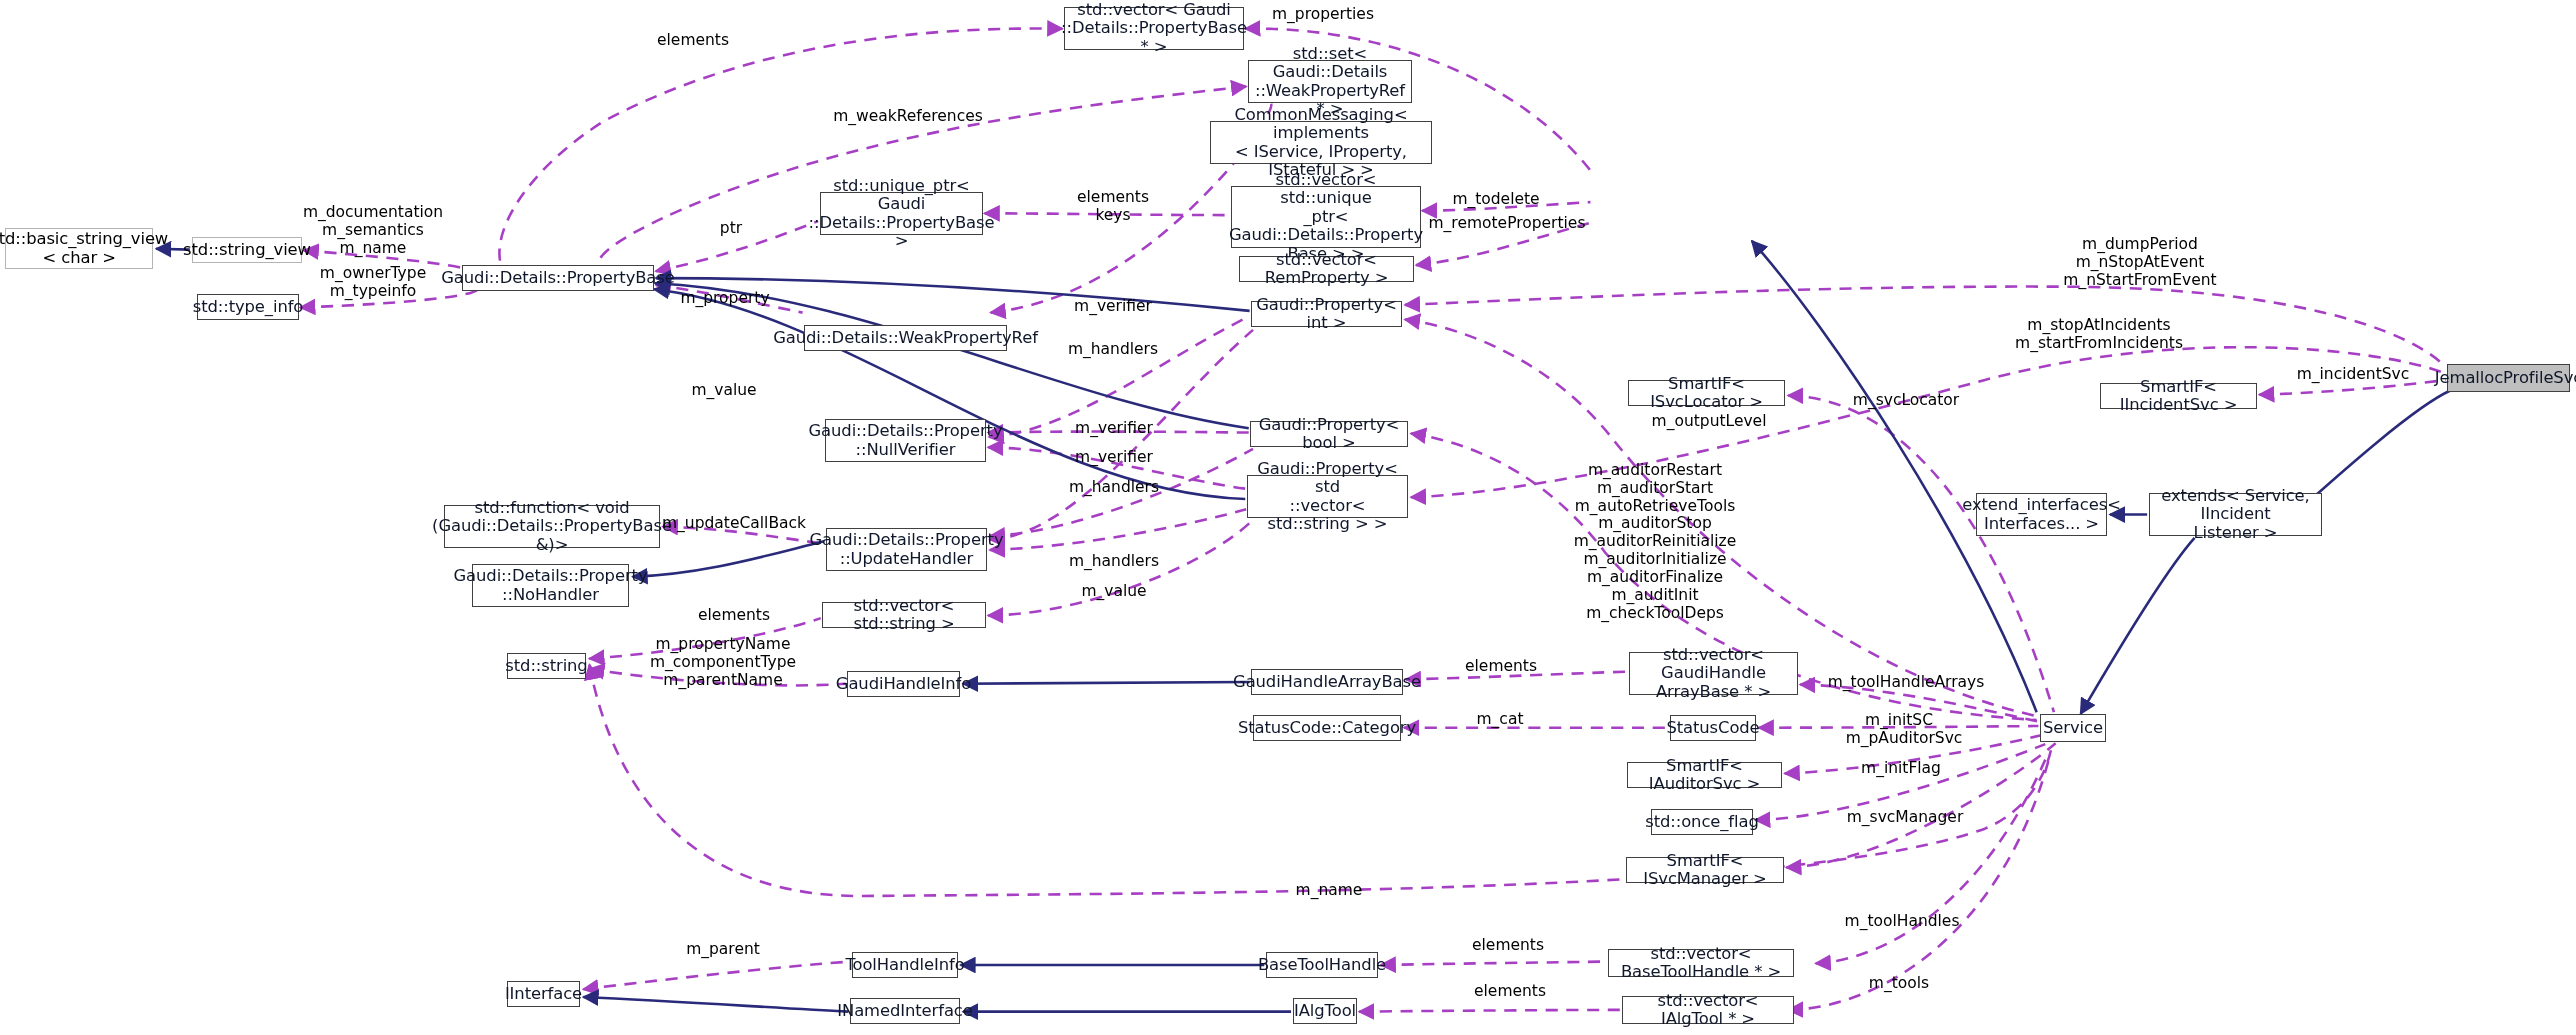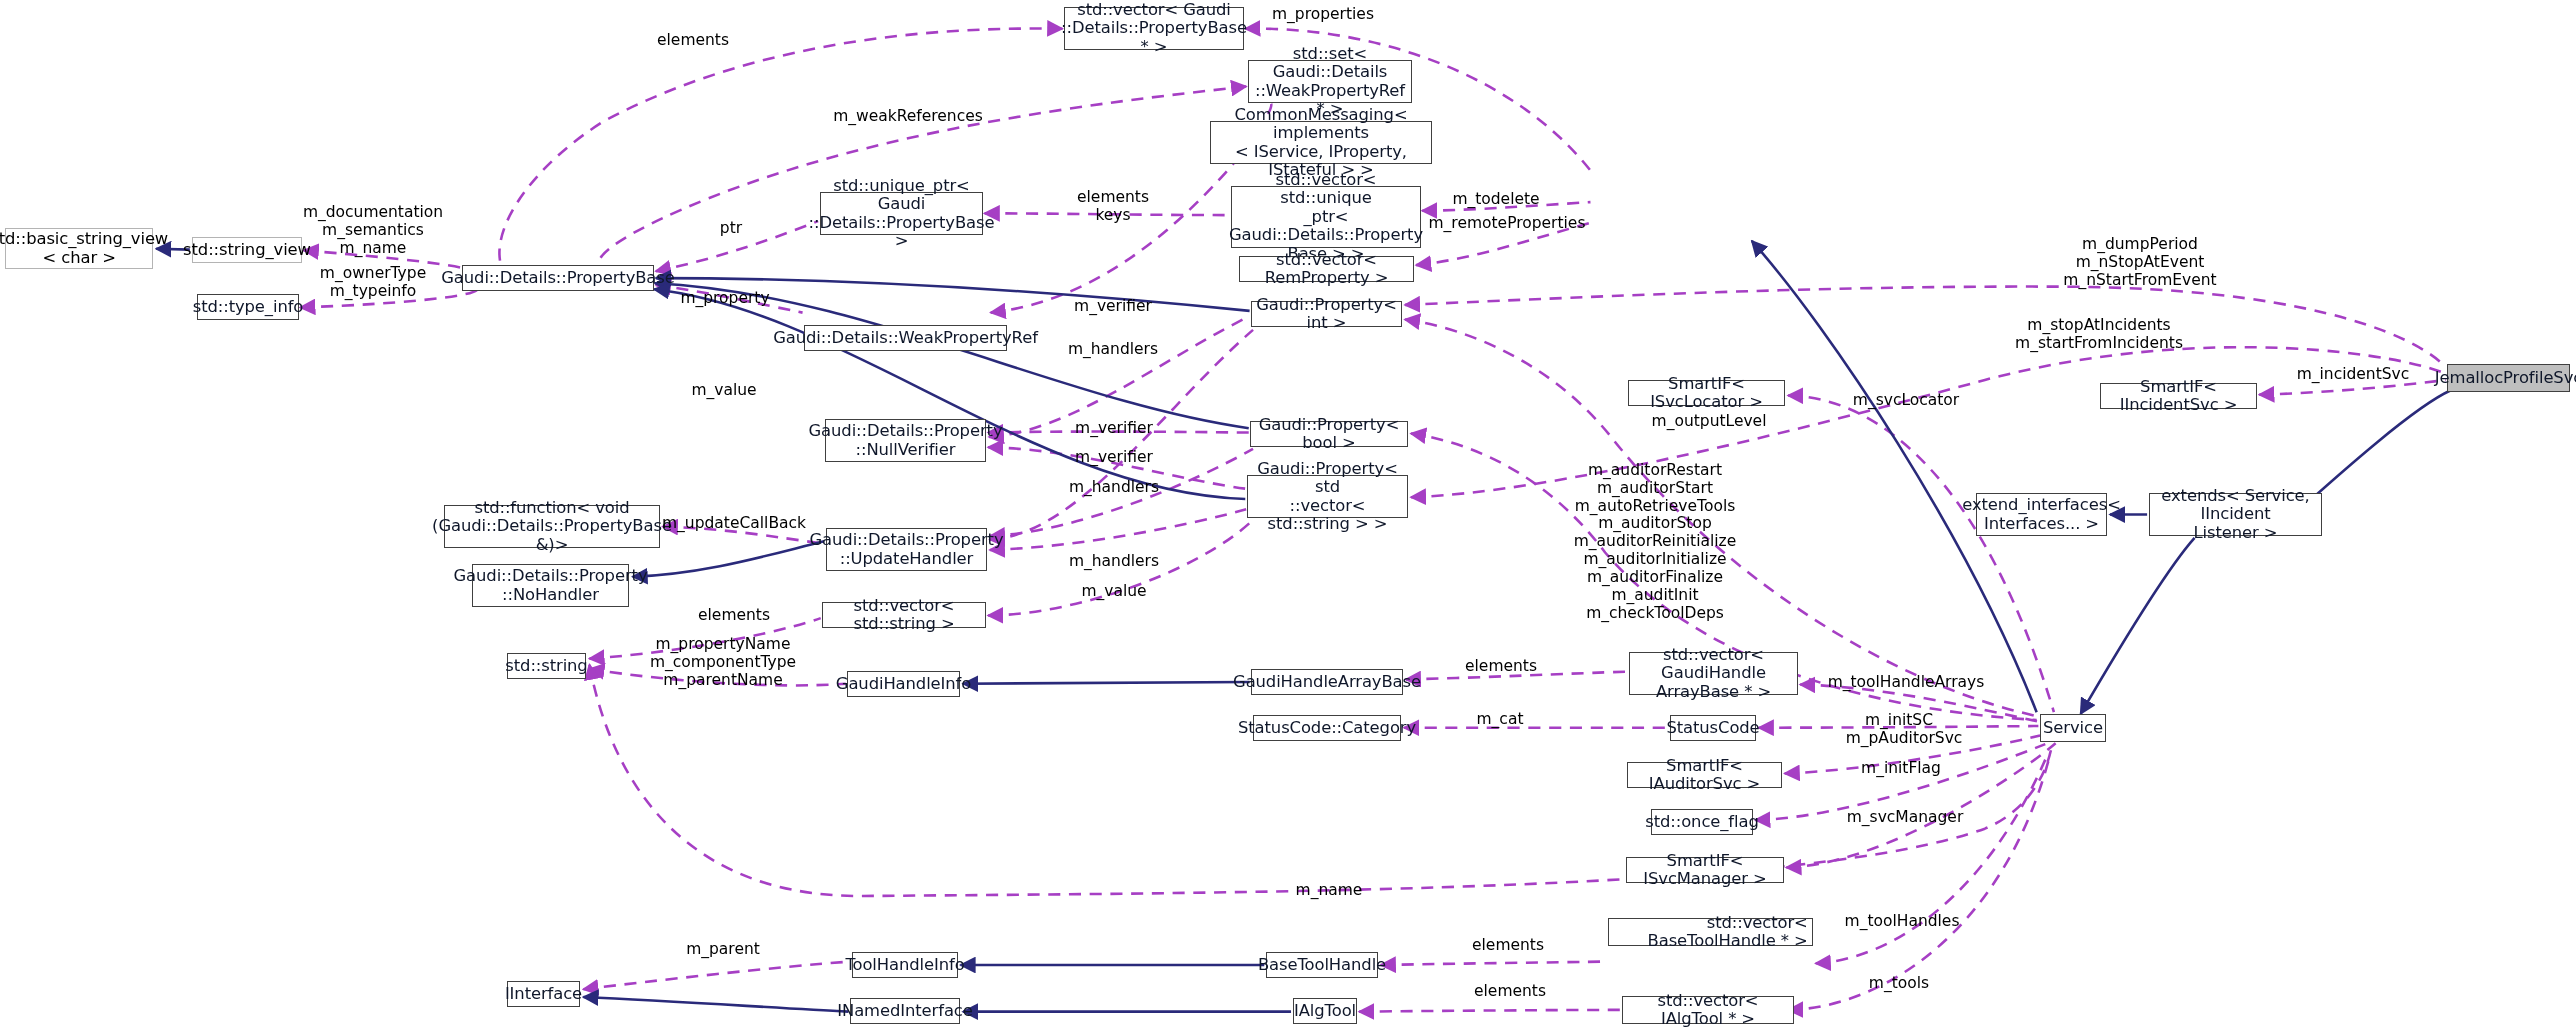--- a/index.html
+++ b/index.html
@@ -208,21 +208,21 @@
   <div class="node" style="left:1629px;top:652px;width:169px;height:43px;">std::vector&lt; GaudiHandle
 ArrayBase * &gt;</div>
   <div class="node" style="left:1253px;top:715px;width:148px;height:26px;">StatusCode::Category</div>
   <div class="node" style="left:1670px;top:715px;width:86px;height:26px;">StatusCode</div>
   <div class="node" style="left:2040px;top:714px;width:66px;height:28px;">Service</div>
   <div class="node" style="left:1627px;top:762px;width:155px;height:26px;">SmartIF&lt; IAuditorSvc &gt;</div>
   <div class="node" style="left:1651px;top:809px;width:102px;height:26px;">std::once_flag</div>
   <div class="node" style="left:1626px;top:857px;width:158px;height:26px;">SmartIF&lt; ISvcManager &gt;</div>
   <div class="node" style="left:852px;top:952px;width:106px;height:26px;">ToolHandleInfo</div>
   <div class="node" style="left:1266px;top:952px;width:112px;height:26px;">BaseToolHandle</div>
-  <div class="node" style="left:1608px;top:918px;width:205px;height:28px;text-align:right;">std::vector&lt; BaseToolHandle * &gt;</div>
+  <div class="node" style="left:1608px;top:949px;width:186px;height:28px;">std::vector&lt; BaseToolHandle * &gt;</div>
   <div class="node" style="left:507px;top:981px;width:73px;height:26px;">IInterface</div>
   <div class="node" style="left:850px;top:998px;width:110px;height:26px;">INamedInterface</div>
   <div class="node" style="left:1293px;top:998px;width:64px;height:26px;">IAlgTool</div>
   <div class="node" style="left:1622px;top:996px;width:172px;height:28px;">std::vector&lt; IAlgTool * &gt;</div>
 
   <div class="elabel" style="left:693px;top:41px;">elements</div>
   <div class="elabel" style="left:1323px;top:14.7px;">m_properties</div>
   <div class="elabel" style="left:908px;top:117px;">m_weakReferences</div>
   <div class="elabel" style="left:373px;top:231px;">m_documentation
 m_semantics

